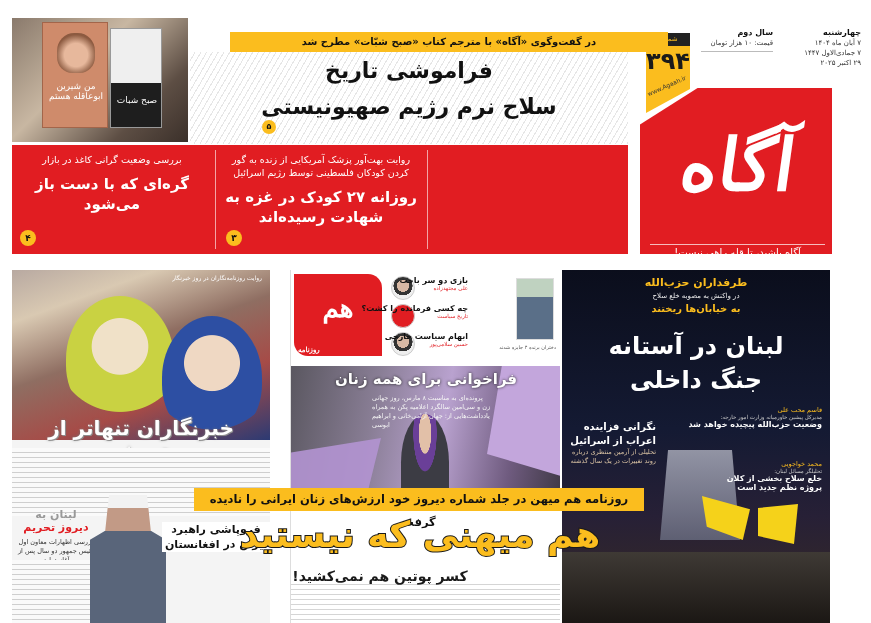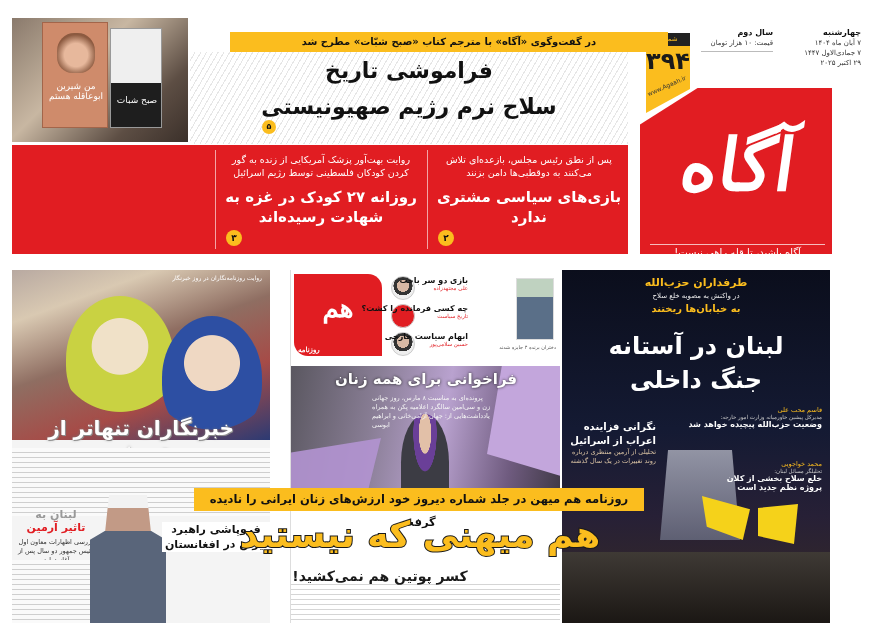--- a/index.html
+++ b/index.html
@@ -143,45 +143,45 @@
   <div class="abs" id="book-1">
     <div class="face"></div>
     <div class="txt">من شیرین ابوعاقله هستم</div>
   </div>
   <div class="abs" id="book-2">
     <div class="txt">صبح شبات</div>
   </div>
 </div>
 
 <div class="abs" id="teaser-band">
-  <div class="teaser" style="right:0; width:198px;">
-    <div class="sub">پس از نطق رئیس مجلس، بازعده‌ای تلاش می‌کنند به دوقطبی‌ها دامن بزنند</div>
-    <div class="hl">بازی‌های سیاسی مشتری ندارد</div>
-    <div class="badge">۲</div>
-  </div>
   <div class="teaser-divider" style="right:200px;"></div>
   <div class="teaser" style="right:204px; width:206px;">
     <div class="sub">روایت بهت‌آور پزشک آمریکایی از زنده به گور کردن کودکان فلسطینی توسط رژیم اسرائیل</div>
     <div class="hl">روزانه ۲۷ کودک در غزه به شهادت رسیده‌اند</div>
     <div class="badge">۳</div>
   </div>
   <div class="teaser-divider" style="right:412px;"></div>
+  <div class="teaser" style="right:416px; width:200px;">
+    <div class="sub">بررسی وضعیت گرانی کاغذ در بازار</div>
+    <div class="hl">گره‌ای که با دست باز می‌شود</div>
+    <div class="badge">۴</div>
+  </div>
 </div>
 
 <div class="abs" id="collage-left">
   <div class="abs" id="journalist-photo">
     <div class="person" id="p1-scarf"></div>
     <div class="person" id="p2-scarf"></div>
     <div class="abs" id="journalist-caption">روایت روزنامه‌نگاران در روز خبرنگار</div>
   </div>
   <div class="abs" id="journalist-headline">خبرنگاران تنهاتر از همیشه</div>
   <div class="text-cols" id="left-cols-top"></div>
   <div class="abs" id="sanctions-headline">
     <div style="color:#999;">لبنان به</div>
-    <div>تاثیر آرمین</div>
+    <div>دیروز تحریم</div>
   </div>
   <div class="abs" id="sanctions-sub">بررسی اظهارات معاون اول رئیس جمهور دو سال پس از آغاز دولت</div>
   <div class="text-cols" id="left-cols-bottom"></div>
   <div class="abs" id="official-photo"></div>
   <div class="abs" id="afghan-headline">فروپاشی راهبرد ایران در افغانستان</div>
 </div>
 
 <div class="abs" id="collage-mid">
   <div class="abs" id="hammihan-logo">
     <span>هم میهن</span>

